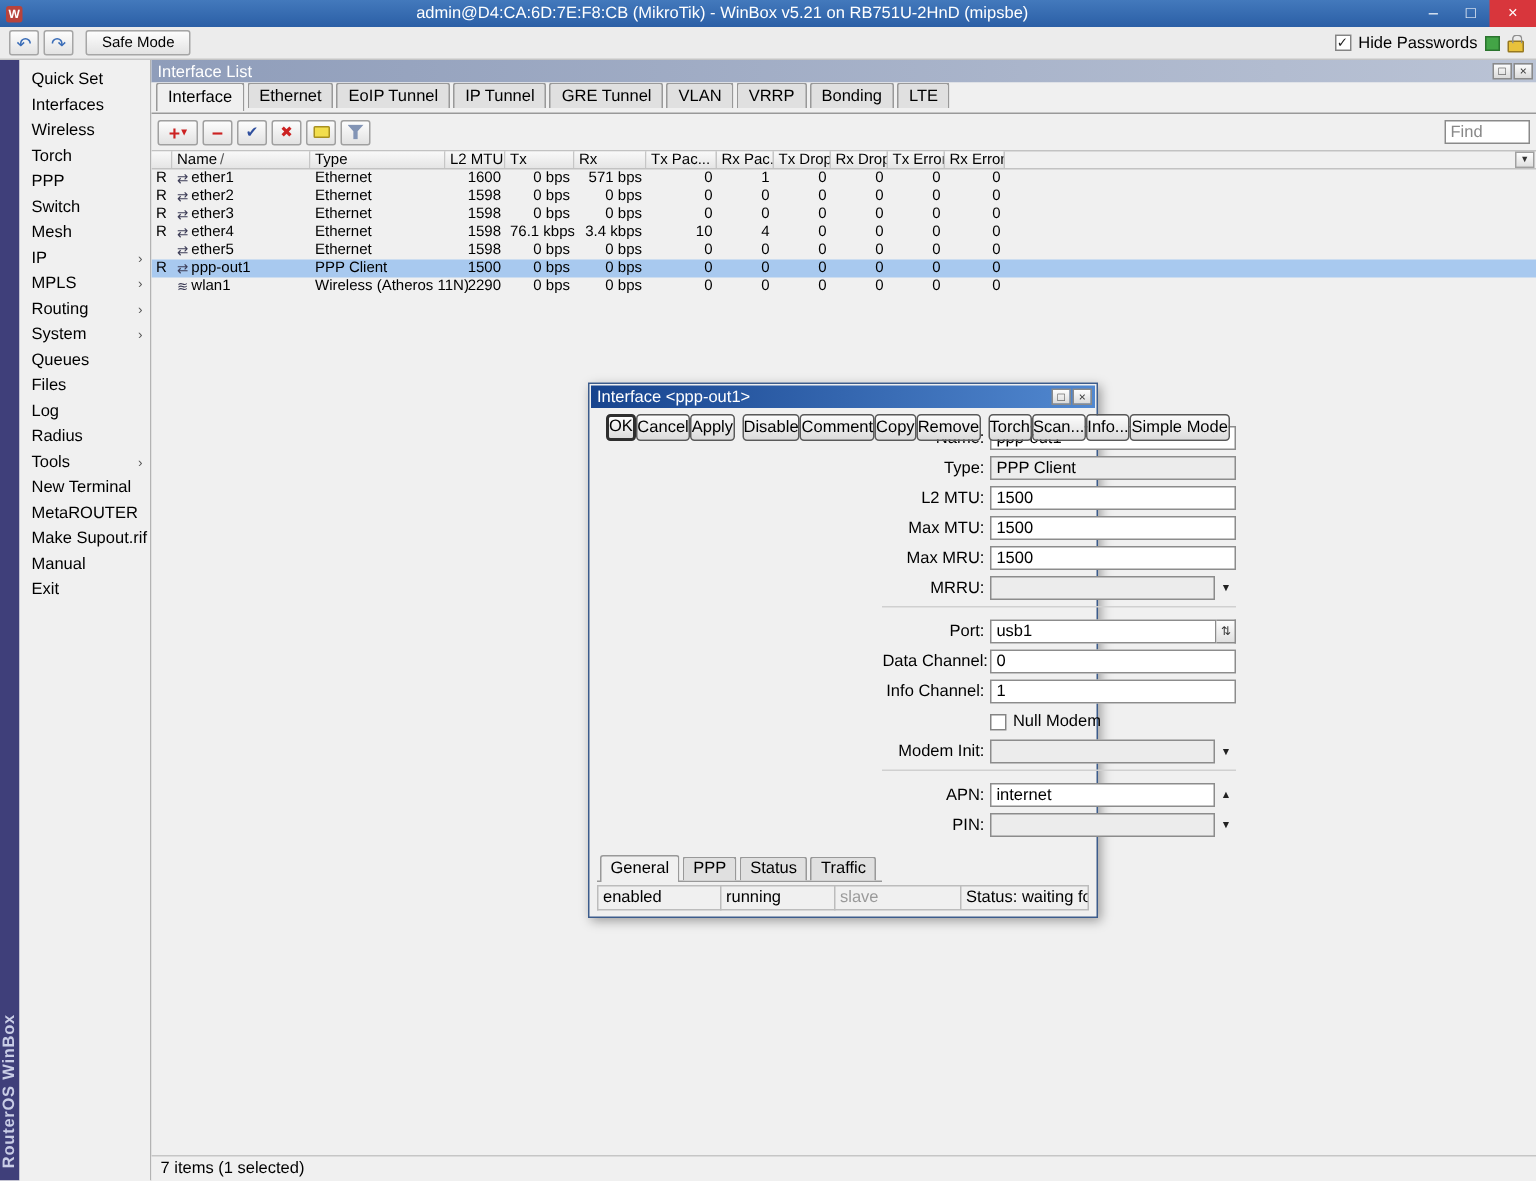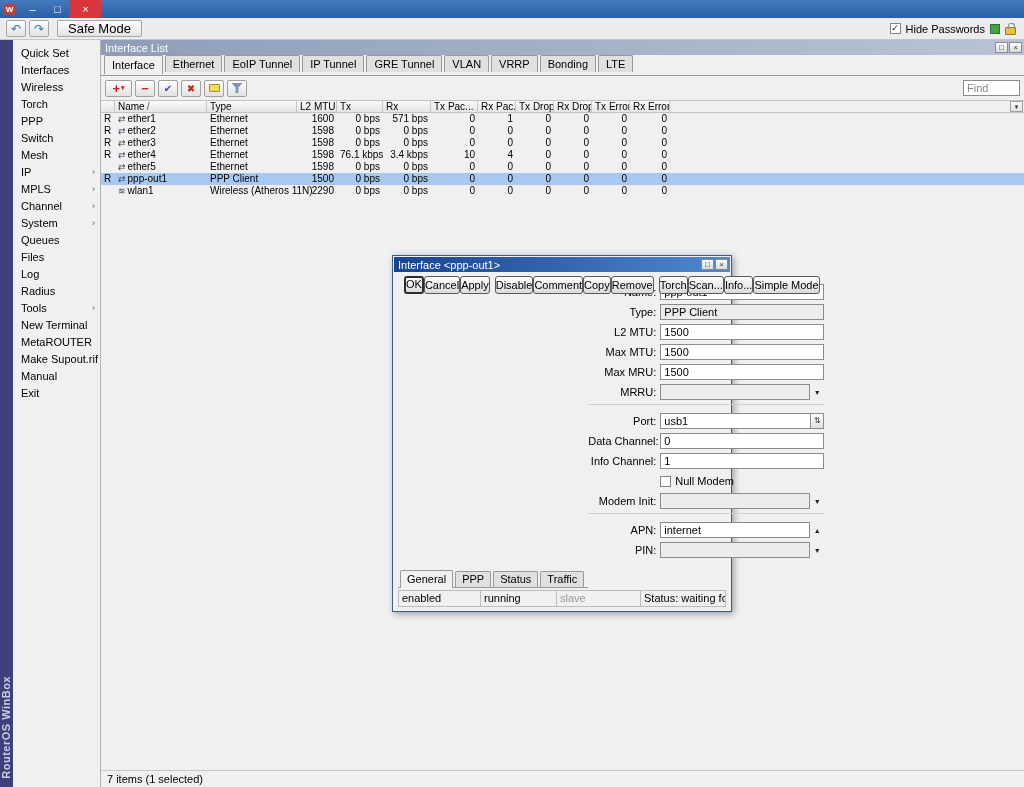--- a/index.html
+++ b/index.html
@@ -9,21 +9,21 @@
 
 .titlebar{position:absolute;left:0;top:0;width:1024px;height:18px;background:linear-gradient(#4379bc,#2b5fa6);display:flex;align-items:center;color:#fff}
 .app-icon{width:11px;height:11px;margin:0 5px 0 4px;background:#b8433c;border-radius:2px;color:#fff;font-size:8px;line-height:11px;text-align:center;font-weight:bold}
 .title-text{flex:1;text-align:center;white-space:nowrap;overflow:hidden;font-size:11px}
 .win-btn{width:25px;height:18px;display:flex;align-items:center;justify-content:center;color:#fff;font-size:11px;cursor:default}
 .win-btn.close{width:31px;background:#d8363c}
 
 
 .main-toolbar{position:absolute;left:0;top:18px;width:1024px;height:22px;background:#ececec;border-bottom:1px solid #c5c5c5;display:flex;align-items:center;padding:0 6px;gap:3px}
 .tb-btn{height:17px;min-width:20px;border:1px solid #a6a6a6;border-radius:2px;background:linear-gradient(#fdfdfd,#e3e3e3);display:flex;align-items:center;justify-content:center;padding:0 3px;color:#3a6db8;font-size:12px}
-.tb-btn.safe-mode{color:#000;font-size:13px;margin-left:5px;padding:0 10px}
+.tb-btn.safe-mode{color:#000;font-size:10px;margin-left:5px;padding:0 10px}
 .tb-right{margin-left:auto;display:flex;align-items:center;gap:5px}
 .checkbox{width:11px;height:11px;border:1px solid #848484;background:#fff;display:inline-flex;align-items:center;justify-content:center;font-size:9px;line-height:1;color:#222}
 .green-ind{width:10px;height:10px;background:#43a446;border:1px solid #2b742e;display:inline-block}
 .lock{width:11px;height:8px;background:#e9c23b;border:1px solid #97781f;border-radius:1px;position:relative;display:inline-block;margin-top:4px;margin-right:2px}
 .lock::before{content:"";position:absolute;left:2px;top:-5px;width:5px;height:5px;border:1px solid #8f8f8f;border-bottom:none;border-radius:3px 3px 0 0}
 
 
 .left-strip{position:absolute;left:0;top:40px;width:13px;bottom:0;background:#3f3f7a}
 .brand-text{position:absolute;left:0;bottom:8px;width:13px;writing-mode:vertical-rl;transform:rotate(180deg);color:#c9cde6;font-size:11px;font-weight:bold;letter-spacing:.5px;white-space:nowrap}
 
@@ -96,20 +96,21 @@
 .dlg-footer{flex:0 0 17px;display:flex;margin:2px 4px 3px 4px}
 .foot-cell{border:1px solid #bcbcbc;border-right:none;line-height:14px;padding:0 3px;white-space:nowrap;overflow:hidden}
 .foot-cell:last-child{border-right:1px solid #bcbcbc}
 .fc1{width:82px}.fc2{width:76px}.fc3{width:84px;color:#9a9a9a}.fc4{flex:1}
 </style>
 </head>
 <body>
 
 <div class="titlebar">
   <div class="app-icon">W</div>
+  <div class="title-text">admin@D4:CA:6D:7E:F8:CB (MikroTik) - WinBox v5.21 on RB751U-2HnD (mipsbe)</div>
   <div class="win-btn">
       <span>–</span>
     </div>
   <div class="win-btn">
       <span>□</span>
     </div>
   <div class="win-btn close">
       <span>×</span>
     </div>
 </div>
@@ -165,21 +166,21 @@
     </div>
   <div class="side-item">
       <span>IP</span>
       <span class="arrow">›</span>
     </div>
   <div class="side-item">
       <span>MPLS</span>
       <span class="arrow">›</span>
     </div>
   <div class="side-item">
-      <span>Channel</span>
+      <span>Routing</span>
       <span class="arrow">›</span>
     </div>
   <div class="side-item">
       <span>System</span>
       <span class="arrow">›</span>
     </div>
   <div class="side-item">
       <span>Queues</span>
       <span class="arrow"></span>
     </div>

